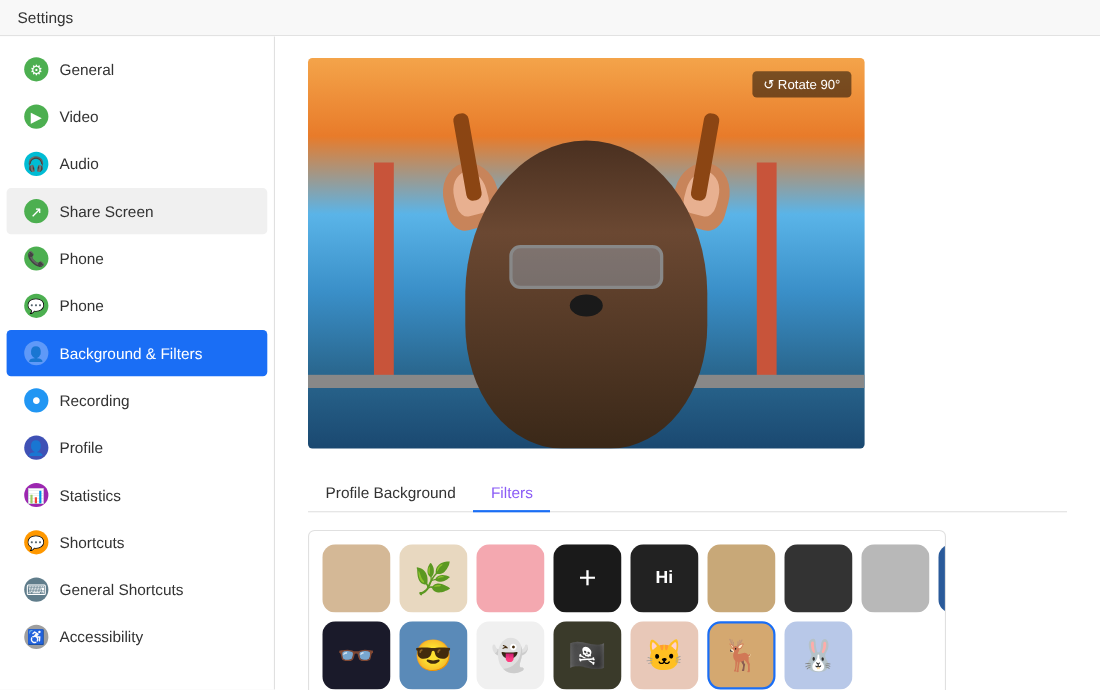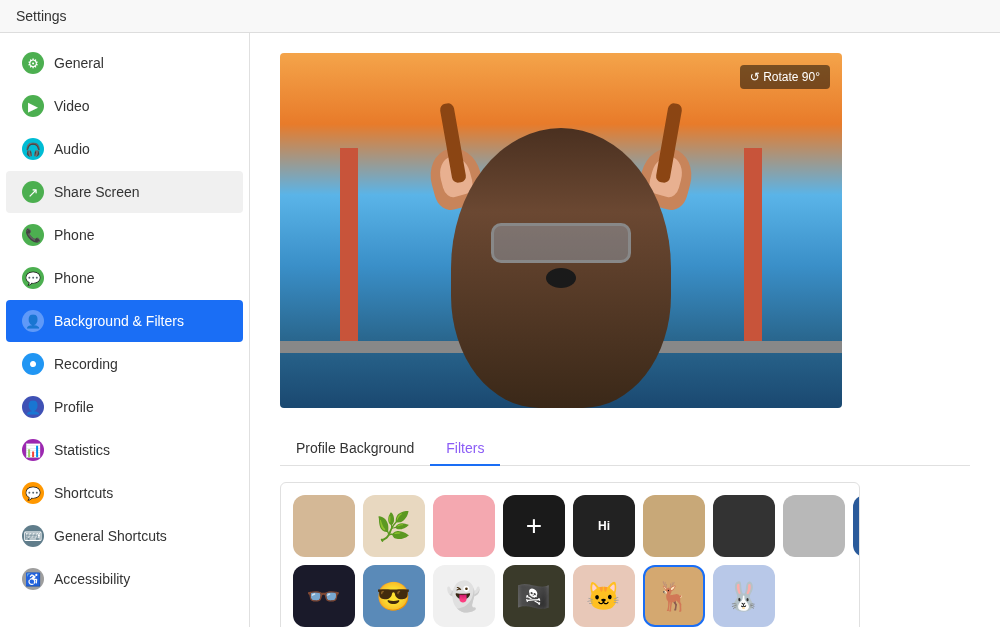--- a/index.html
+++ b/index.html
@@ -80,21 +80,21 @@
     .sidebar-item.active .sidebar-icon { background: rgba(255,255,255,0.3); }
     
     .content {
       flex: 1;
       padding: 20px 30px;
       overflow-y: auto;
       background: #fff;
     }
     
     .video-preview {
-      width: 562px;
+      width: 506px;
       height: 355px;
       background: linear-gradient(180deg, #f4a44a 0%, #e87b2a 20%, #5ab4e8 40%, #3a8fc8 60%, #2a6890 80%, #1a4870 100%);
       border-radius: 4px;
       position: relative;
       overflow: hidden;
       margin-bottom: 24px;
     }
     .rotate-btn {
       position: absolute;
       top: 12px;
@@ -309,21 +309,21 @@
     .f-3d { background: #1a1a2a; }
     .f-cool { background: #5a8ab8; }
     .f-white { background: #f0f0f0; }
     .f-pirate { background: #3a3a2a; }
     .f-cat { background: #e8c8b8; }
     .f-deer { background: #d4a870; }
     .f-bunny { background: #b8c8e8; }
     .f-add { background: #1a1a1a; }
     .f-hi { background: #222; }
     .plus-icon { color: #fff; font-size: 28px; font-weight: 300; }
-    .hi-text { color: #fff; font-size: 12px; font-weight: bold; }
+    .hi-text { color: #fff; font-size: 16px; font-weight: bold; }
     .filters-wrapper {
       position: relative;
       max-width: 580px;
     }
   </style>
 </head>
 <body>
 
 <div class="title-bar">
   <span class="title-bar-text">Settings</span>

